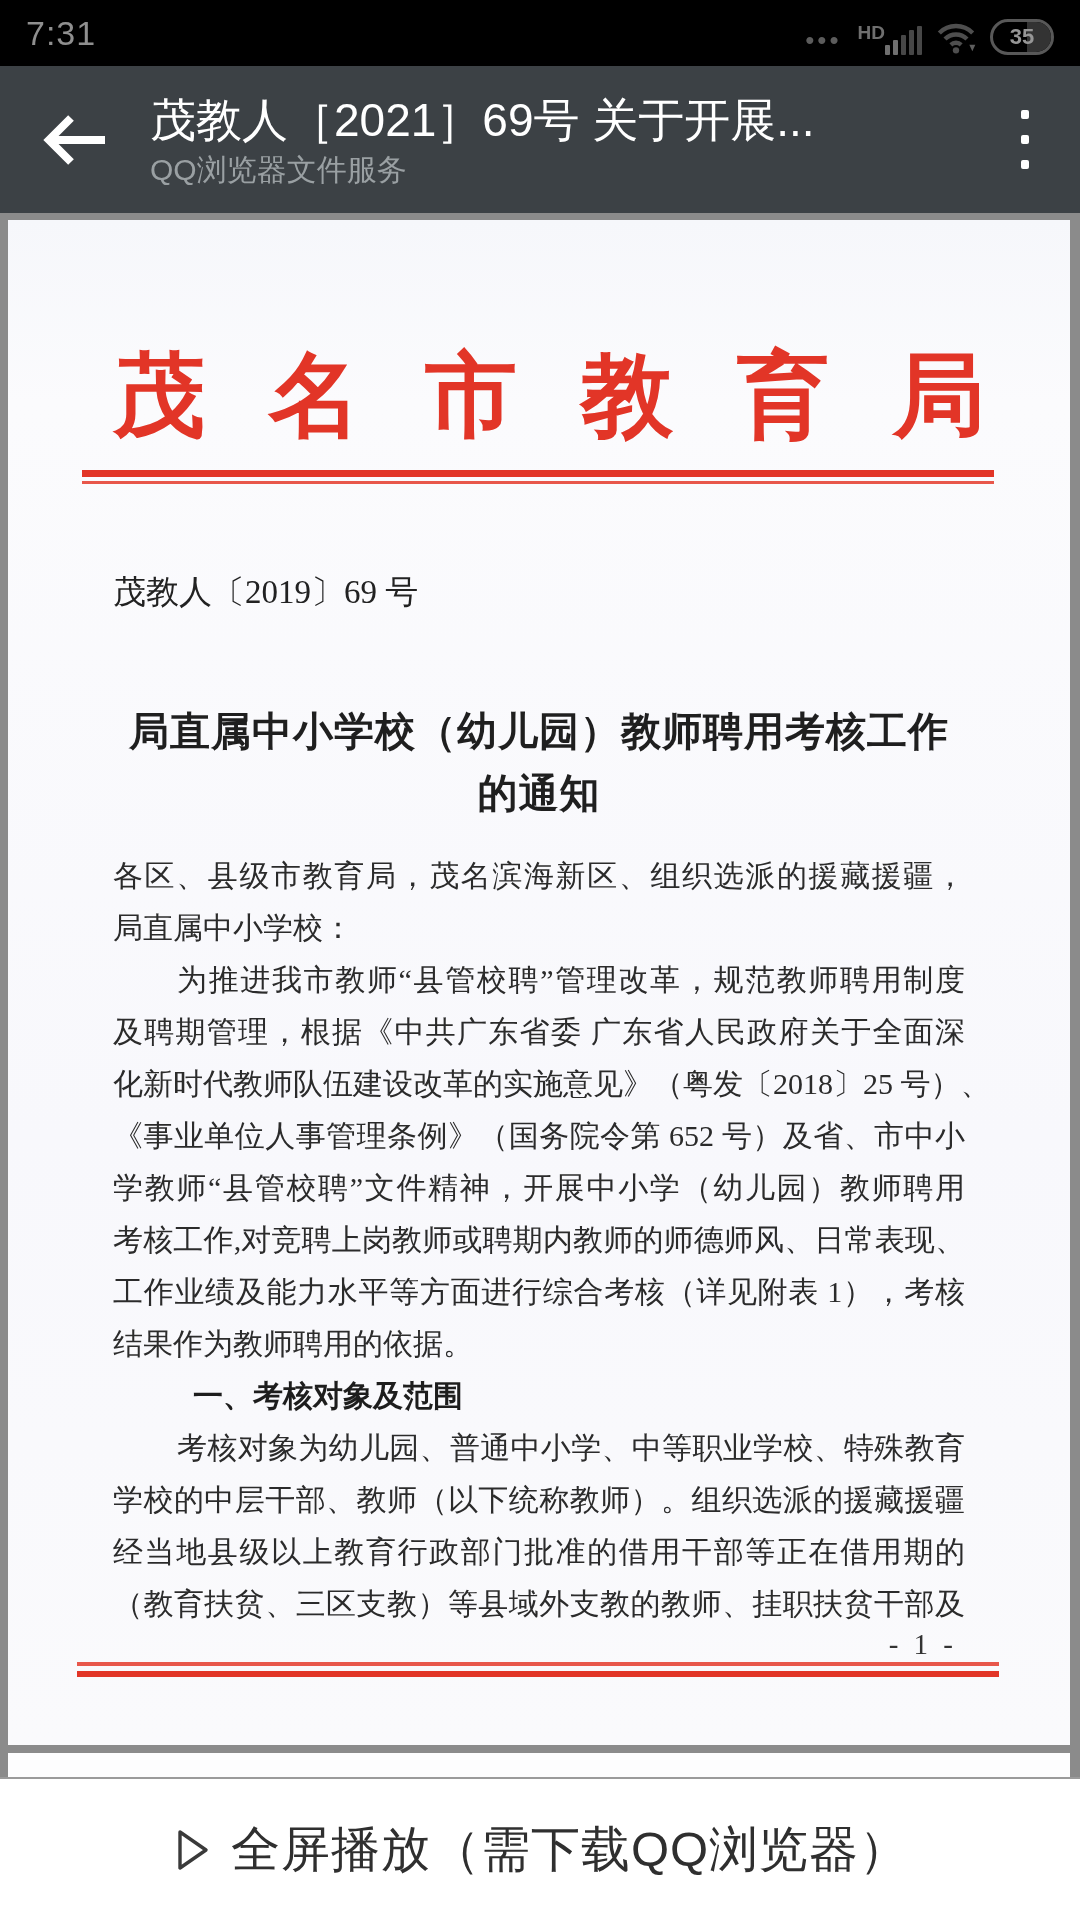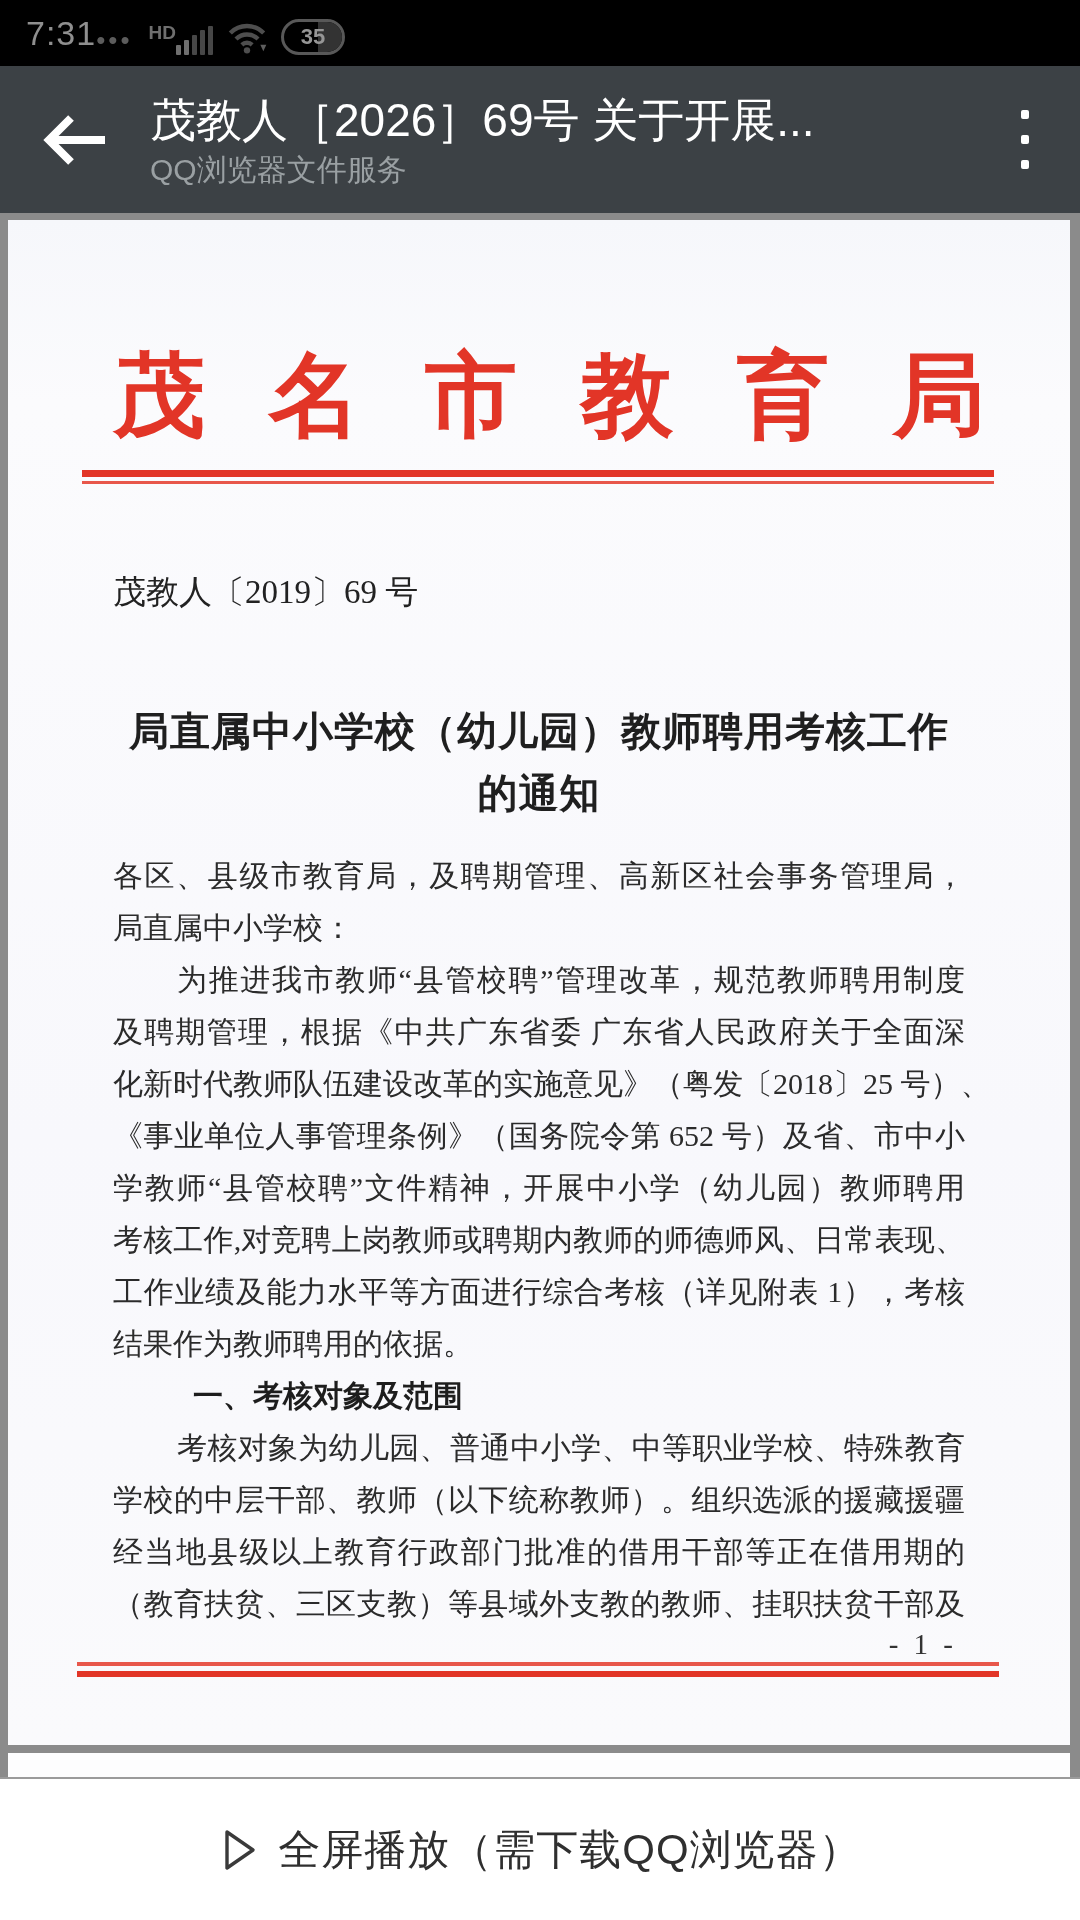--- a/index.html
+++ b/index.html
@@ -2,21 +2,21 @@
 <html><head>
 <meta charset="utf-8">
 <style>
   * { margin:0; padding:0; box-sizing:border-box; }
   html,body { background:#000; }
   body { font-family:"Liberation Sans", sans-serif; }
   .screen { position:relative; width:1080px; height:1920px; background:#000; overflow:hidden; margin:0 auto; }
 
   
   .statusbar { position:absolute; left:0; top:0; width:1080px; height:66px; background:#000;
-               display:flex; align-items:center; padding:0 26px; }
+               display:flex; align-items:center; justify-content:space-between; padding:0 26px;gap:40px; }
   .sb-time { color:#8f8f8f; font-size:34px; letter-spacing:1px; }
   .sb-right { display:flex; align-items:flex-end; gap:14px; height:44px; }
   .sb-dots { color:#5c5c5c; font-size:26px; line-height:30px; letter-spacing:3px; }
   .sig-wrap { display:flex; flex-direction:row; align-items:flex-start; }
   .hd-label { color:#6f6f6f; font-size:19px; font-weight:bold; line-height:18px; margin-left:2px; }
   .sig-bars { display:flex; align-items:flex-end; gap:3px; margin-top:2px; }
   .sig-bars i { display:block; width:5px; background:#474747; border-radius:1px; }
   .sig-bars i.b1 { height:10px; background:#6f6f6f; }
   .sig-bars i.b2 { height:15px; background:#6f6f6f; }
   .sig-bars i.b3 { height:20px; }
@@ -69,21 +69,21 @@
   .pagenum { margin-top:2px; height:24px; line-height:24px; font-size:29px; text-align:right;
              padding-right:8px; color:#333; letter-spacing:4px; }
   .redlines-bottom { width:922px; margin:6px 0 0 -36px; }
   .redlines-bottom .thin { height:4px; background:#e8574b; }
   .redlines-bottom .thick { height:6px; background:#e23527; margin-top:5px; }
 
   
   .toolbar { position:absolute; left:0; top:1777px; width:1080px; height:143px; background:#fff;
              border-top:2px solid #9b9b9b; display:flex; align-items:center; justify-content:center;
              gap:18px; cursor:pointer; }
-  .toolbar-label { color:#2f2f2f; font-size:42px; letter-spacing:1px; }
+  .toolbar-label { color:#2f2f2f; font-size:49px; letter-spacing:1px; }
 </style>
 </head>
 <body>
 
 <div class="screen">
 
   <div class="statusbar">
     <div class="sb-time">7:31</div>
     <div class="sb-right">
       <div class="sb-dots">•••</div>
@@ -112,21 +112,21 @@
   </div>
 
   <div class="appheader">
     <div class="back-btn">
       <svg width="72" height="60" viewBox="0 0 36 30">
         <path d="M33 15 H6" stroke="#ffffff" stroke-width="4" fill="none"></path>
         <path d="M16 4 L5 15 L16 26" stroke="#ffffff" stroke-width="4" fill="none" stroke-linejoin="miter"></path>
       </svg>
     </div>
     <div class="header-texts">
-      <div class="header-title">茂教人［2026］69号 关于开展...</div>
+      <div class="header-title">茂教人［2021］69号 关于开展...</div>
       <div class="header-sub">QQ浏览器文件服务</div>
     </div>
     <div class="menu-btn">
       <i></i>
         <i></i>
         <i></i>
     </div>
   </div>
 
   <div class="viewer">
@@ -148,21 +148,21 @@
         </div>
 
         <div class="docnum">茂教人〔2019〕69 号</div>
 
         <div class="doc-title">
           <div>局直属中小学校（幼儿园）教师聘用考核工作</div>
           <div>的通知</div>
         </div>
 
         <div class="docbody">
-          <div class="bl">各区、县级市教育局，及聘期管理、高新区社会事务管理局，</div>
+          <div class="bl">各区、县级市教育局，茂名滨海新区、组织选派的援藏援疆，</div>
           <div class="bl noj">局直属中小学校：</div>
           <div class="bl ind">为推进我市教师“县管校聘”管理改革，规范教师聘用制度</div>
           <div class="bl">及聘期管理，根据《中共广东省委 广东省人民政府关于全面深</div>
           <div class="bl">化新时代教师队伍建设改革的实施意见》（粤发〔2018〕25 号）、</div>
           <div class="bl">《事业单位人事管理条例》（国务院令第 652 号）及省、市中小</div>
           <div class="bl">学教师“县管校聘”文件精神，开展中小学（幼儿园）教师聘用</div>
           <div class="bl">考核工作,对竞聘上岗教师或聘期内教师的师德师风、日常表现、</div>
           <div class="bl">工作业绩及能力水平等方面进行综合考核（详见附表 1），考核</div>
           <div class="bl noj">结果作为教师聘用的依据。</div>
           <div class="bl heading">一、考核对象及范围</div>

